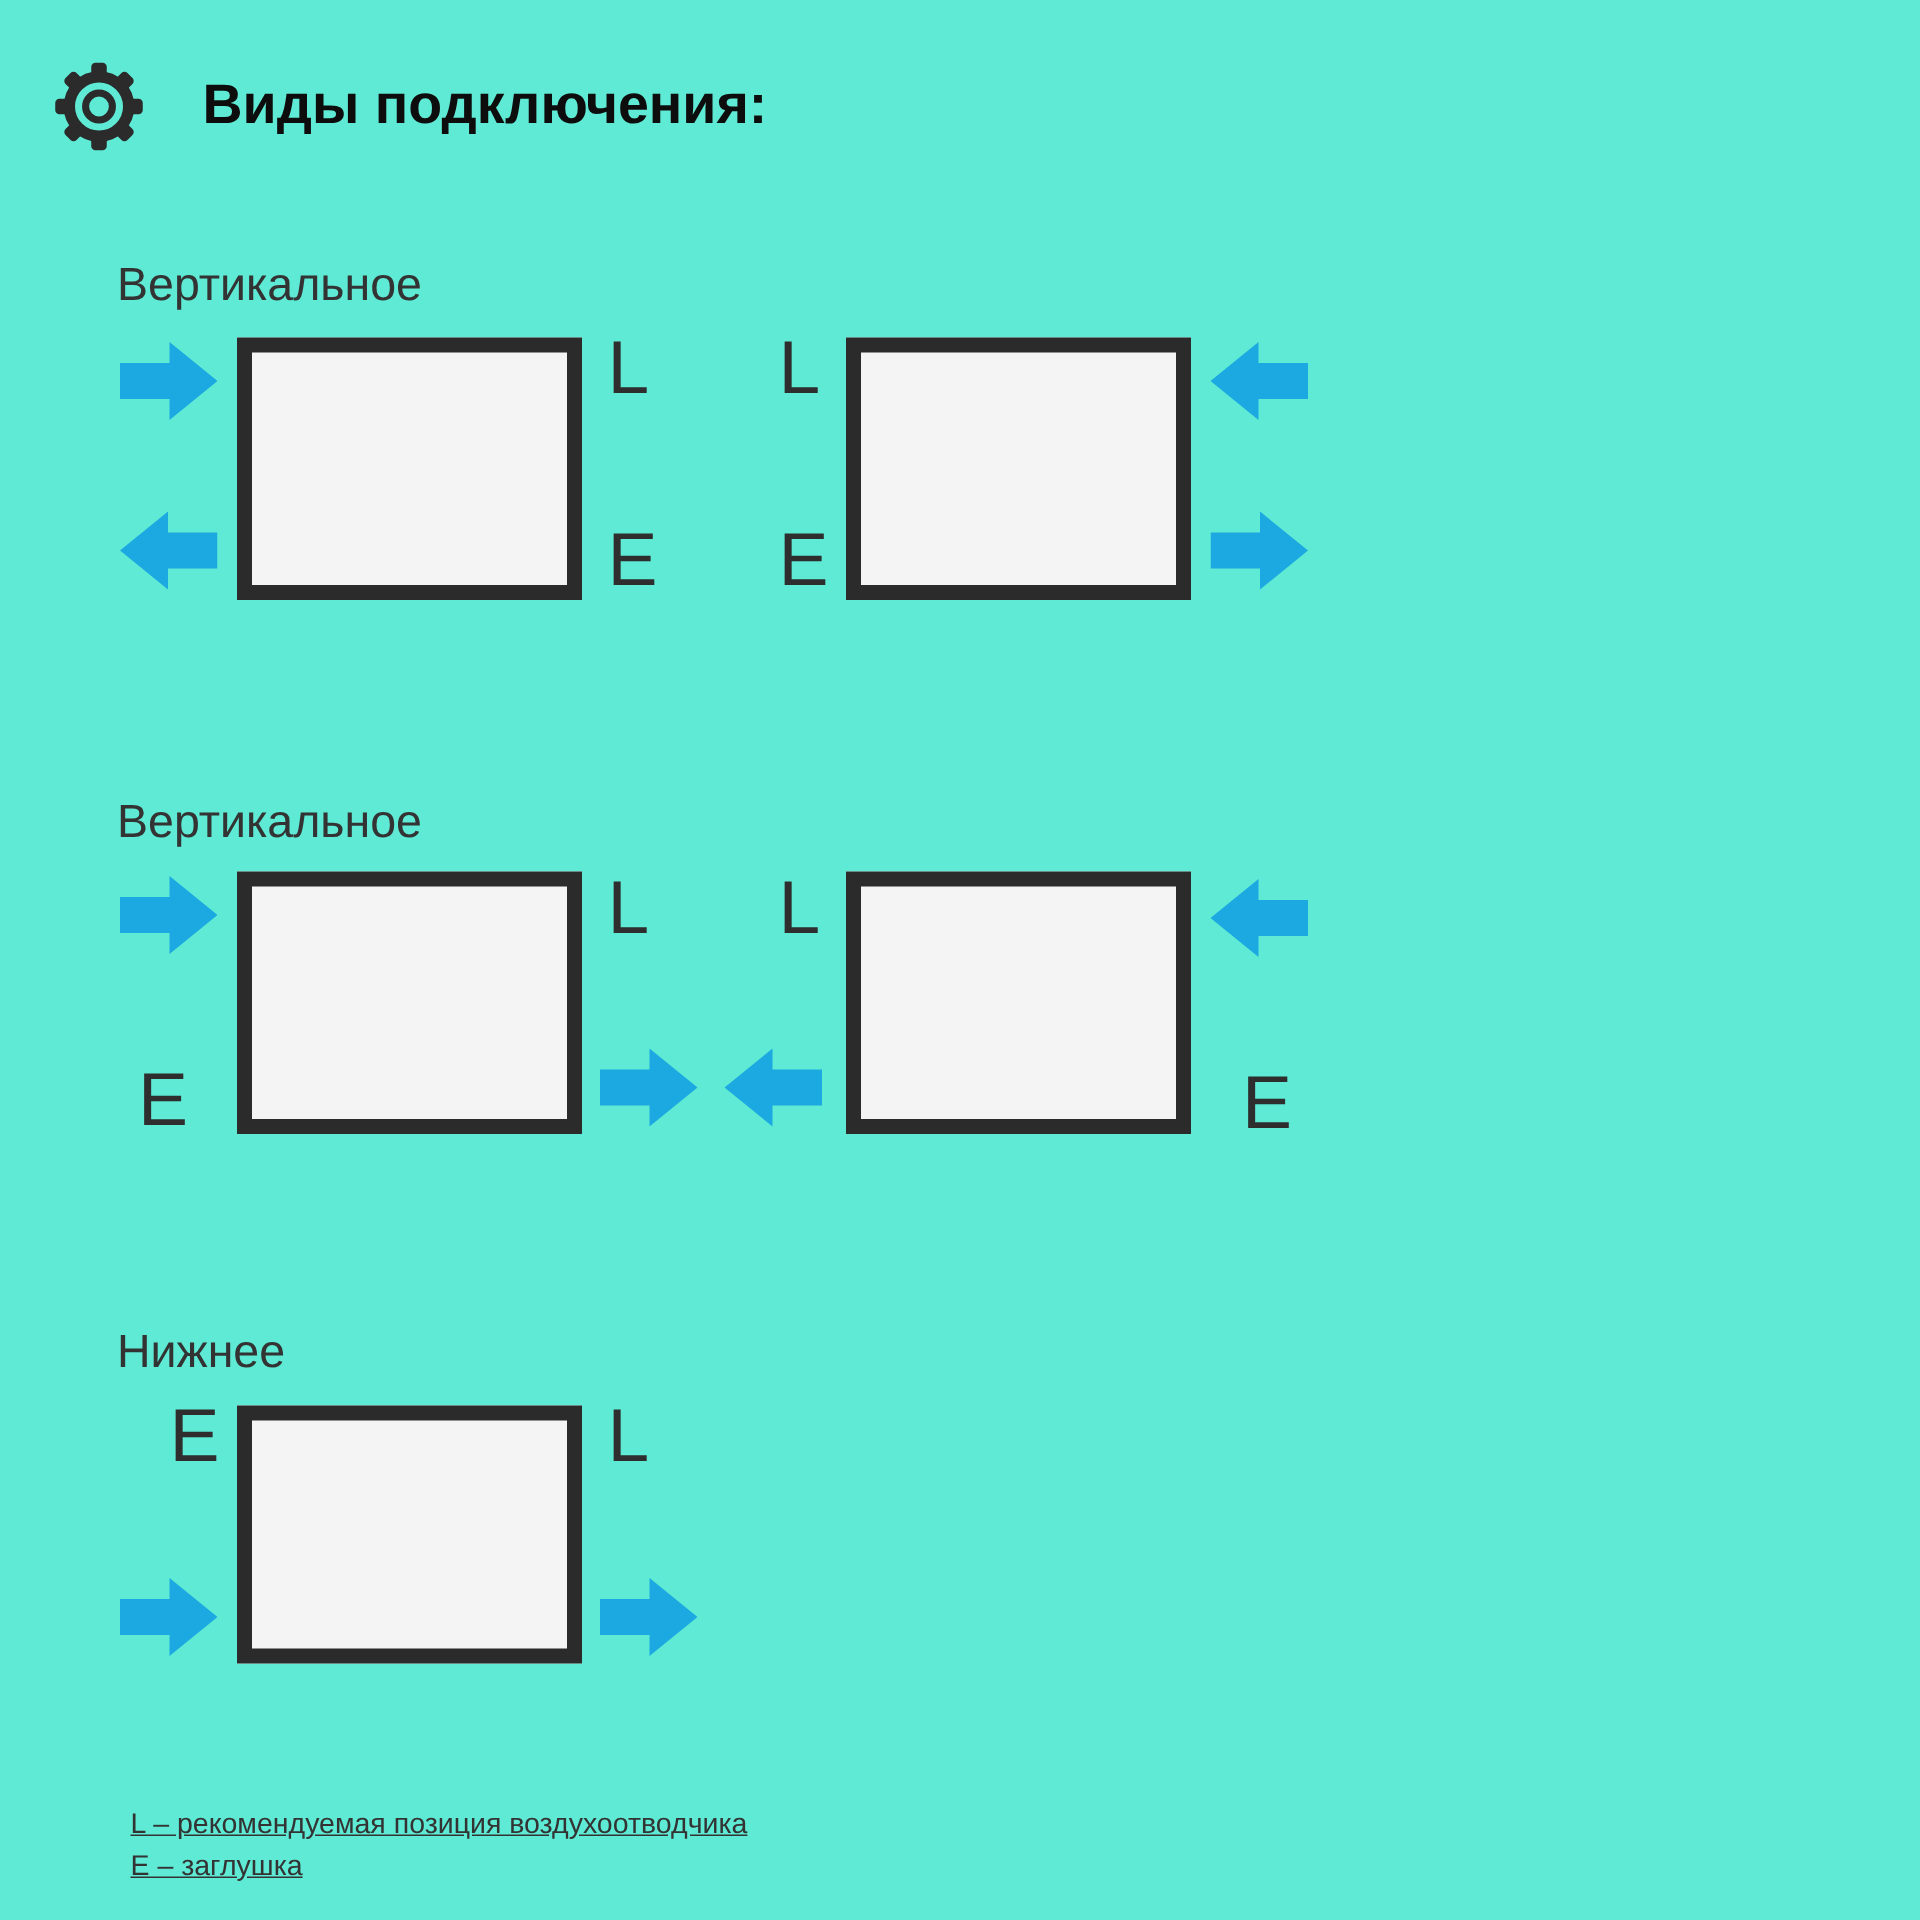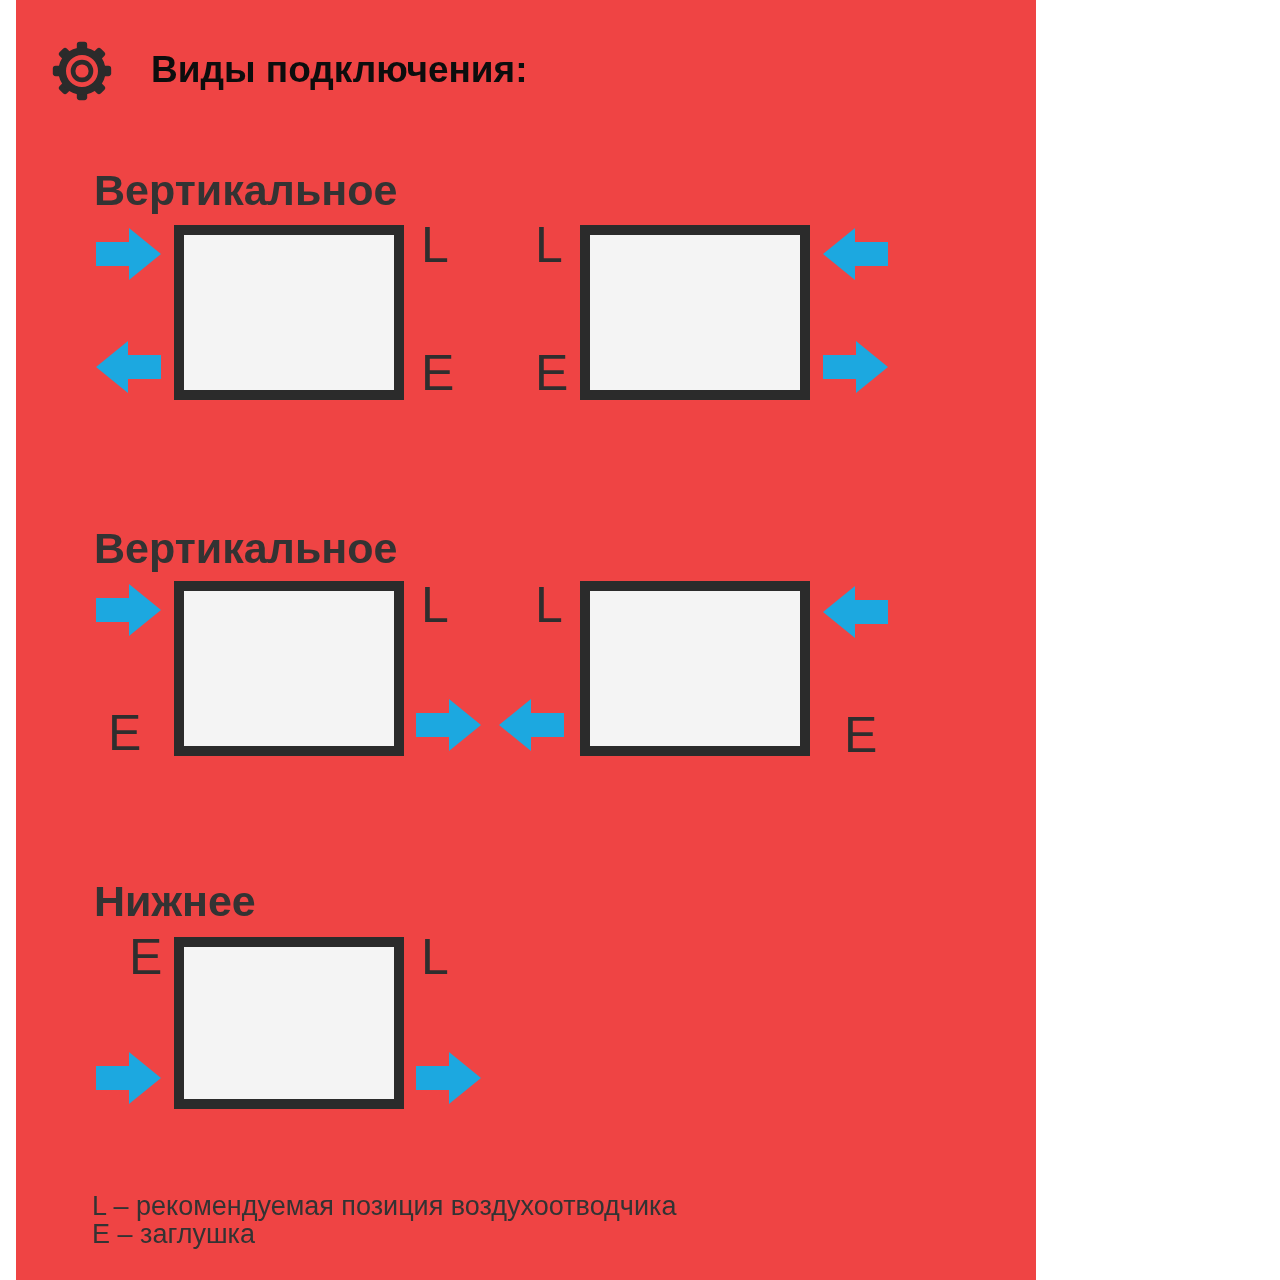--- a/index.html
+++ b/index.html
@@ -3,41 +3,41 @@
 <meta charset="utf-8">
 <style>
   :root{
     --arrow:#1CA8E0;
     --outline:#2B2B2B;
     --radiator_fill:#F4F4F4;
   }
   html,body{margin:0;padding:0;background:#fff;}
   body{width:1280px;height:1280px;position:relative;overflow:hidden;
        font-family:"Liberation Sans","DejaVu Sans",sans-serif;}
-  #canvas{position:absolute;left:16px;top:0;width:1020px;height:1280px;background:#ef4444;}
+  #canvas{position:absolute;left:0;top:0;width:1280px;height:1280px;background:#5eead4;}
 
   .title{position:absolute;left:135px;top:48px;margin:0;
          font-size:37px;line-height:44px;font-weight:700;color:#0d0d0d;white-space:nowrap;}
   .gear{position:absolute;left:34px;top:39px;width:64px;height:64px;}
 
-  .h2{position:absolute;margin:0;font-size:43px;line-height:40px;font-weight:700;
+  .h2{position:absolute;margin:0;font-size:31px;line-height:40px;font-weight:400;
       color:#333333;white-space:nowrap;}
 
   .rad{position:absolute;width:230px;height:175px;box-sizing:border-box;
        border:10px solid var(--outline);background:var(--radiator_fill);}
   .rad.short{height:172px;}
 
   .arrow{position:absolute;width:65px;height:52px;}
   .arrow svg{display:block;width:100%;height:100%;}
   .arrow.left{transform:scaleX(-1);}
 
   .port{position:absolute;font-size:50px;line-height:48px;color:#2E2E2E;}
 
-  .legend-line{position:absolute;margin:0;font-size:27px;line-height:32px;
-               color:#333333;white-space:nowrap;}
+  .legend-line{position:absolute;margin:11px;font-size:19px;line-height:32px;
+               color:#333333;white-space:nowrap;text-decoration:underline;}
 </style>
 </head>
 <body>
 
 <svg width="0" height="0" style="position:absolute" aria-hidden="true">
   <defs>
     <polygon id="arr" points="0,14 33,14 33,0 65,26 33,52 33,38 0,38" fill="var(--arrow,#1CA8E0)"></polygon>
   </defs>
 </svg>
 

